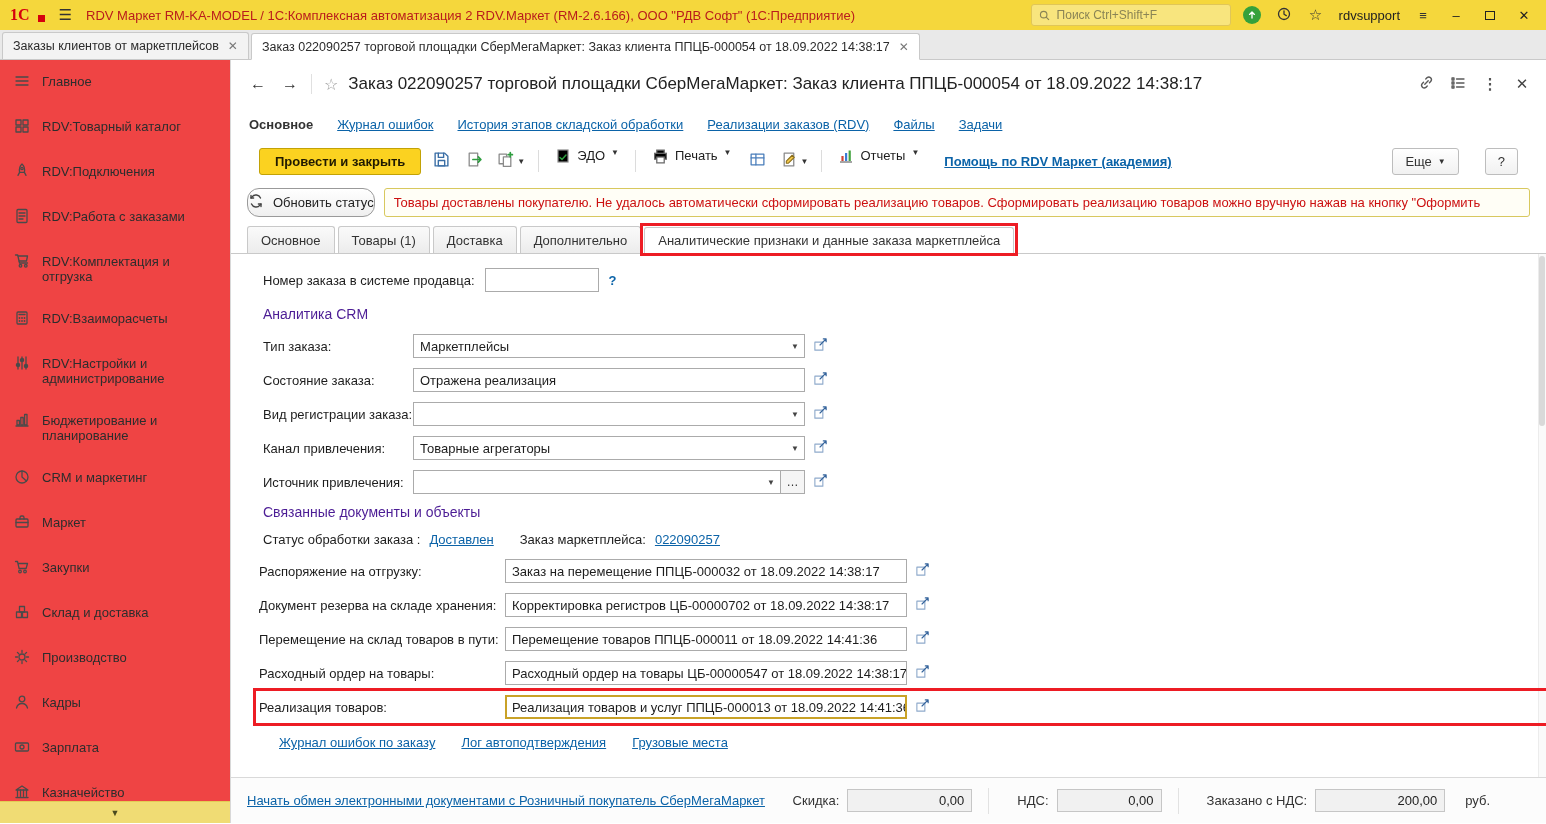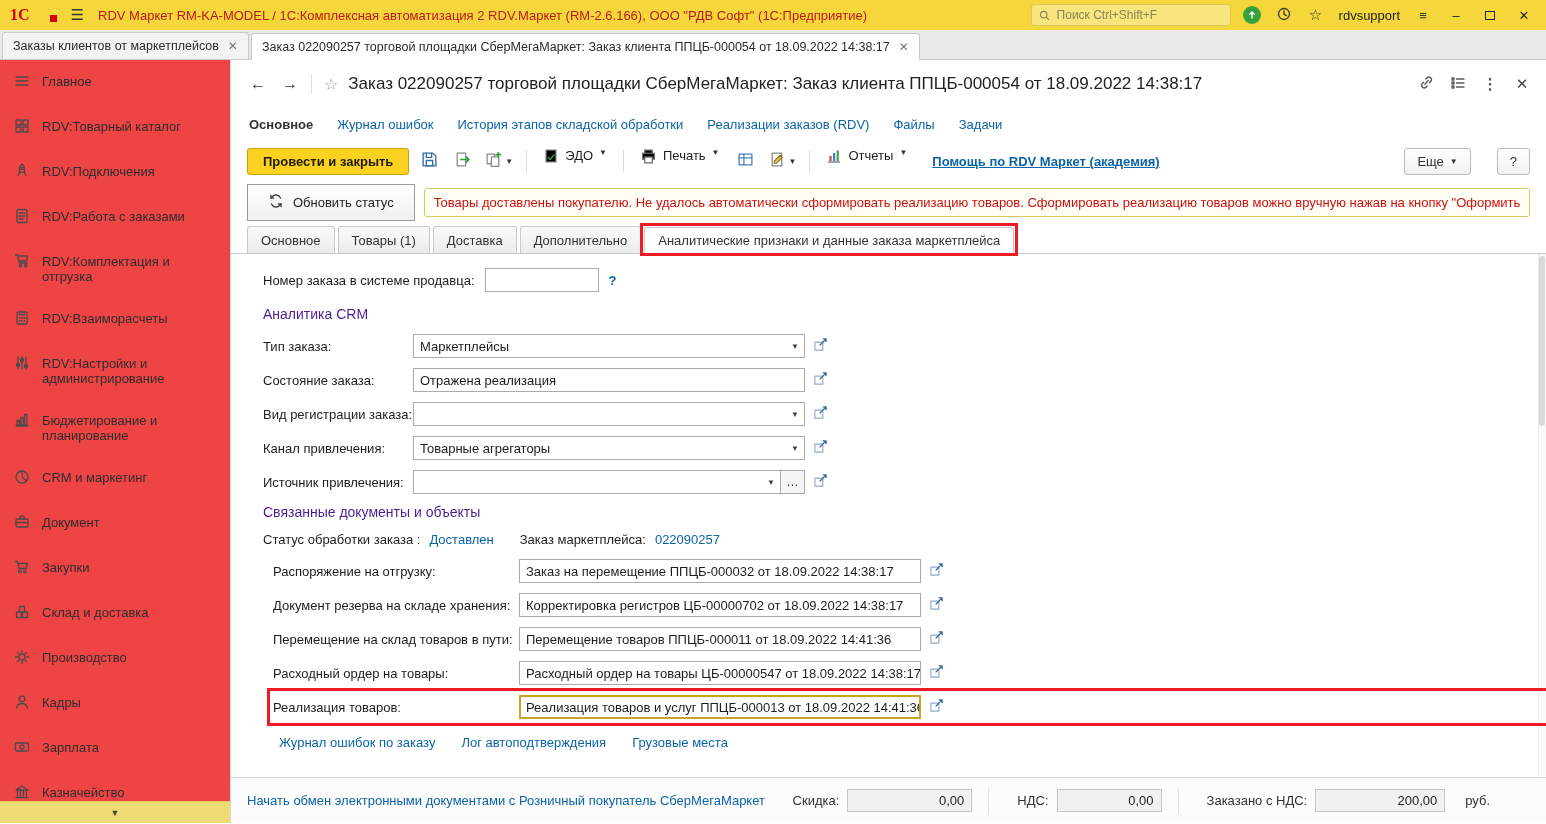--- a/index.html
+++ b/index.html
@@ -4,21 +4,21 @@
 <style>
   *{margin:0;padding:0;box-sizing:border-box}
   html,body{background:#7d7d7d}
   body{font-family:"Liberation Sans",sans-serif;font-size:13px;color:#1d1d1d}
   button{font:inherit;color:inherit;background:none;border:none;padding:0;cursor:default}
   input{font:inherit;color:inherit}
   .app{position:relative;width:1546px;height:824px;background:#fff;overflow:hidden}
 
   
   .titlebar{height:30px;background:#F5D73C;display:flex;align-items:center;padding:0 10px;gap:10px}
-  .logo{display:flex;align-items:center;gap:20px;font-family:"Liberation Serif",serif;font-weight:bold;font-size:16px;color:#D6000D}
+  .logo{display:flex;align-items:center;gap:8px;font-family:"Liberation Serif",serif;font-weight:bold;font-size:16px;color:#D6000D}
   .logo .cube{width:7px;height:7px;background:#D6000D;margin-top:6px}
   .tb-menu{font-size:15px;color:#333;padding:0 4px}
   .tb-title{font-size:13px;color:#b91c1c;white-space:nowrap;overflow:hidden}
   .tb-search{margin-left:auto;display:flex;align-items:center;gap:5px;width:200px;height:22px;background:#F8E57E;border:1px solid #E0C658;border-radius:3px;padding:0 6px}
   .tb-search input{flex:1;background:transparent;border:none;outline:none;font-size:12px;color:#5c5838;min-width:0}
   .tb-search input::placeholder{color:#8a8455}
   .tb-ic{display:flex;align-items:center;justify-content:center;width:22px;height:22px}
   .upd-circle{width:18px;height:18px;border-radius:50%;background:#36A13B;display:flex;align-items:center;justify-content:center}
   .tb-user{font-size:13px;color:#222;margin:0 2px}
   .win-btn{width:24px;height:22px;display:flex;align-items:center;justify-content:center;color:#222;font-size:13px}
@@ -51,35 +51,35 @@
   .fav-star{color:#9a9a9a;font-size:16px;margin:0 4px}
   .doc-title{font-size:17px;color:#222;white-space:nowrap;overflow:hidden;text-overflow:ellipsis}
   .hdr-right{margin-left:auto;display:flex;align-items:center;gap:12px}
   .hdr-ic{display:flex;align-items:center;justify-content:center;width:20px;height:20px;color:#555}
   .hdr-ic svg{stroke:#5a5a5a;fill:none;stroke-width:1.3;stroke-linecap:round;stroke-linejoin:round}
   .kebab{font-size:15px;font-weight:bold;color:#555;letter-spacing:0}
   .doc-close{font-size:15px;color:#444}
 
   .doc-nav{height:32px;display:flex;align-items:center;gap:24px;padding:0 18px}
   .nav-current{font-weight:bold;color:#333}
-  .lnk{color:#0B63A8;white-space:nowrap}
-
-  .toolbar{height:42px;display:flex;align-items:center;gap:7px;padding:0 16px}
+  .lnk{color:#0B63A8;text-decoration:underline;white-space:nowrap}
+
+  .toolbar{height:42px;display:flex;align-items:center;gap:7px;padding:0 28px}
   .btn-primary{background:#FBD220;border:1px solid #C2A206;border-radius:3px;height:27px;padding:0 15px;font-weight:bold;color:#201a00}
   .icon-btn{height:26px;min-width:26px;display:flex;align-items:center;justify-content:center;gap:3px;border-radius:3px;padding:0 3px}
   .icon-btn svg{stroke-linecap:round;stroke-linejoin:round;fill:none}
   .caret{font-size:8px;color:#333}
   .tb-sep2{width:1px;height:22px;background:#DCDCDC;margin:0 3px}
   .txt-btn{display:flex;align-items:flex-start;gap:6px;height:26px;padding:0 6px;border-radius:3px}
   .help-link{color:#0B63A8;font-weight:bold;text-decoration:underline;margin-left:12px;white-space:nowrap}
   .tb-right{margin-left:auto;display:flex;align-items:flex-end;gap:26px}
   .btn-bordered{height:27px;border:1px solid #BDBDBD;border-radius:3px;background:linear-gradient(#FFFFFF,#F1F1F1);padding:0 12px;display:flex;align-items:center;gap:6px;color:#333}
 
   .status-row{height:40px;display:flex;align-items:center;gap:9px;padding:0 16px}
-  .btn-refresh{height:37px;border:1px solid #9a9a9a;border-radius:0;background:linear-gradient(#FFFFFF,#EFEFEF);padding:0 20px;display:flex;align-items:center;gap:9px;color:#222}
+  .btn-refresh{height:29px;border:1px solid #9a9a9a;border-radius:12px;background:linear-gradient(#FFFFFF,#EFEFEF);padding:0 0;display:flex;align-items:center;gap:9px;color:#222}
   .warning-box{flex:1;height:29px;border:1px solid #D8C85E;background:#FFFEF6;border-radius:3px;display:flex;align-items:center;padding:8px 9px;color:#CC1111;white-space:nowrap;overflow:hidden}
 
   .form-tabs{height:32px;display:flex;align-items:flex-end;padding-left:16px;border-bottom:1px solid #C9C9C9;position:relative}
   .ftab{height:27px;display:flex;align-items:center;padding:0 13px;border:1px solid #C9C9C9;border-bottom:none;border-radius:3px 3px 0 0;background:linear-gradient(#FAFAFA,#ECECEC);margin-right:3px;color:#333;white-space:nowrap}
   .ftab.active{background:#fff;margin-bottom:-1px;border-bottom:1px solid #fff;z-index:3;position:relative}
   .annot-tab{position:absolute;left:-5px;right:-5px;top:-5px;bottom:-3px;border:3px solid #ED1C24;pointer-events:none;z-index:5}
 
   .form-body{flex:1;position:relative;padding:12px 16px 0 16px;overflow:hidden;background:#fff}
   .vscroll{position:absolute;top:0;right:0;bottom:0;width:8px;background:#FAFAFA;border-left:1px solid #ECECEC}
   .vthumb{position:absolute;top:2px;right:1px;width:6px;height:170px;background:#D9D9D9;border-radius:3px}
@@ -96,21 +96,21 @@
   .combo{width:392px;height:24px;border:1px solid #ABABAB;background:#fff;display:flex;align-items:center}
   .combo.short{width:368px}
   .combo .val{flex:1;padding:0 6px;white-space:nowrap;overflow:hidden}
   .dd-btn{width:18px;height:100%;display:flex;align-items:center;justify-content:center;font-size:8px;color:#444}
   .ellipsis-btn{width:24px;height:24px;border:1px solid #ABABAB;border-left:none;background:#F5F5F5;display:flex;align-items:center;justify-content:center;font-size:12px;color:#333}
   .open-btn{width:24px;height:24px;margin-left:3px;display:flex;align-items:center;justify-content:center}
   .open-btn svg{fill:none;stroke-linecap:round;stroke-linejoin:round}
 
   .statline{display:flex;align-items:center;gap:9px;margin:2px 0 12px 16px}
 
-  .linked-row{display:flex;align-items:center;margin:0 0 10px 26px;position:relative}
+  .linked-row{display:flex;align-items:center;margin:0 0 10px 12px;position:relative}
   .linked-label{width:246px;flex:none}
   .linked-field{width:402px;height:24px;border:1px solid #ABABAB;background:#fff;display:flex;align-items:center;padding:0 6px;white-space:nowrap;overflow:hidden}
   .linked-field.focused{border:2px solid #C9A227;padding:0 5px}
   .annot-field{position:absolute;left:-6px;right:-56px;top:-7px;bottom:-7px;border:3px solid #ED1C24;pointer-events:none;z-index:5}
 
   .bottom-links{display:flex;align-items:center;gap:26px;margin:16px 0 0 32px}
 
   .footerbar{height:46px;border-top:1px solid #D9D9D9;background:#FCFCFC;display:flex;align-items:center;padding:0 56px 0 16px;gap:8px}
   .f-sep{width:1px;height:26px;background:#E2E2E2;margin:0 8px}
   .f-right{margin-left:auto;display:flex;align-items:center;gap:8px}
@@ -259,21 +259,21 @@
               <circle cx="8" cy="8" r="6"></circle>
               <path d="M8 2v6l4.4 4"></path>
             </svg></span>
         <span class="sb-label">CRM и маркетинг</span>
       </div>
       <div class="sb-item">
         <span class="sb-icon"><svg width="16" height="16" viewBox="0 0 16 16">
               <rect x="2" y="5" width="12" height="8" rx="1"></rect>
               <path d="M6 5V3.5A1.5 1.5 0 0 1 7.5 2h1A1.5 1.5 0 0 1 10 3.5V5M2 8.5h12"></path>
             </svg></span>
-        <span class="sb-label">Документ</span>
+        <span class="sb-label">Маркет</span>
       </div>
       <div class="sb-item">
         <span class="sb-icon"><svg width="16" height="16" viewBox="0 0 16 16">
               <path d="M1.5 2.5h2l1.6 7h7l1.4-5H4.1"></path>
               <circle cx="6" cy="12.5" r="1.3"></circle>
               <circle cx="11" cy="12.5" r="1.3"></circle>
             </svg></span>
         <span class="sb-label">Закупки</span>
       </div>
       <div class="sb-item">

